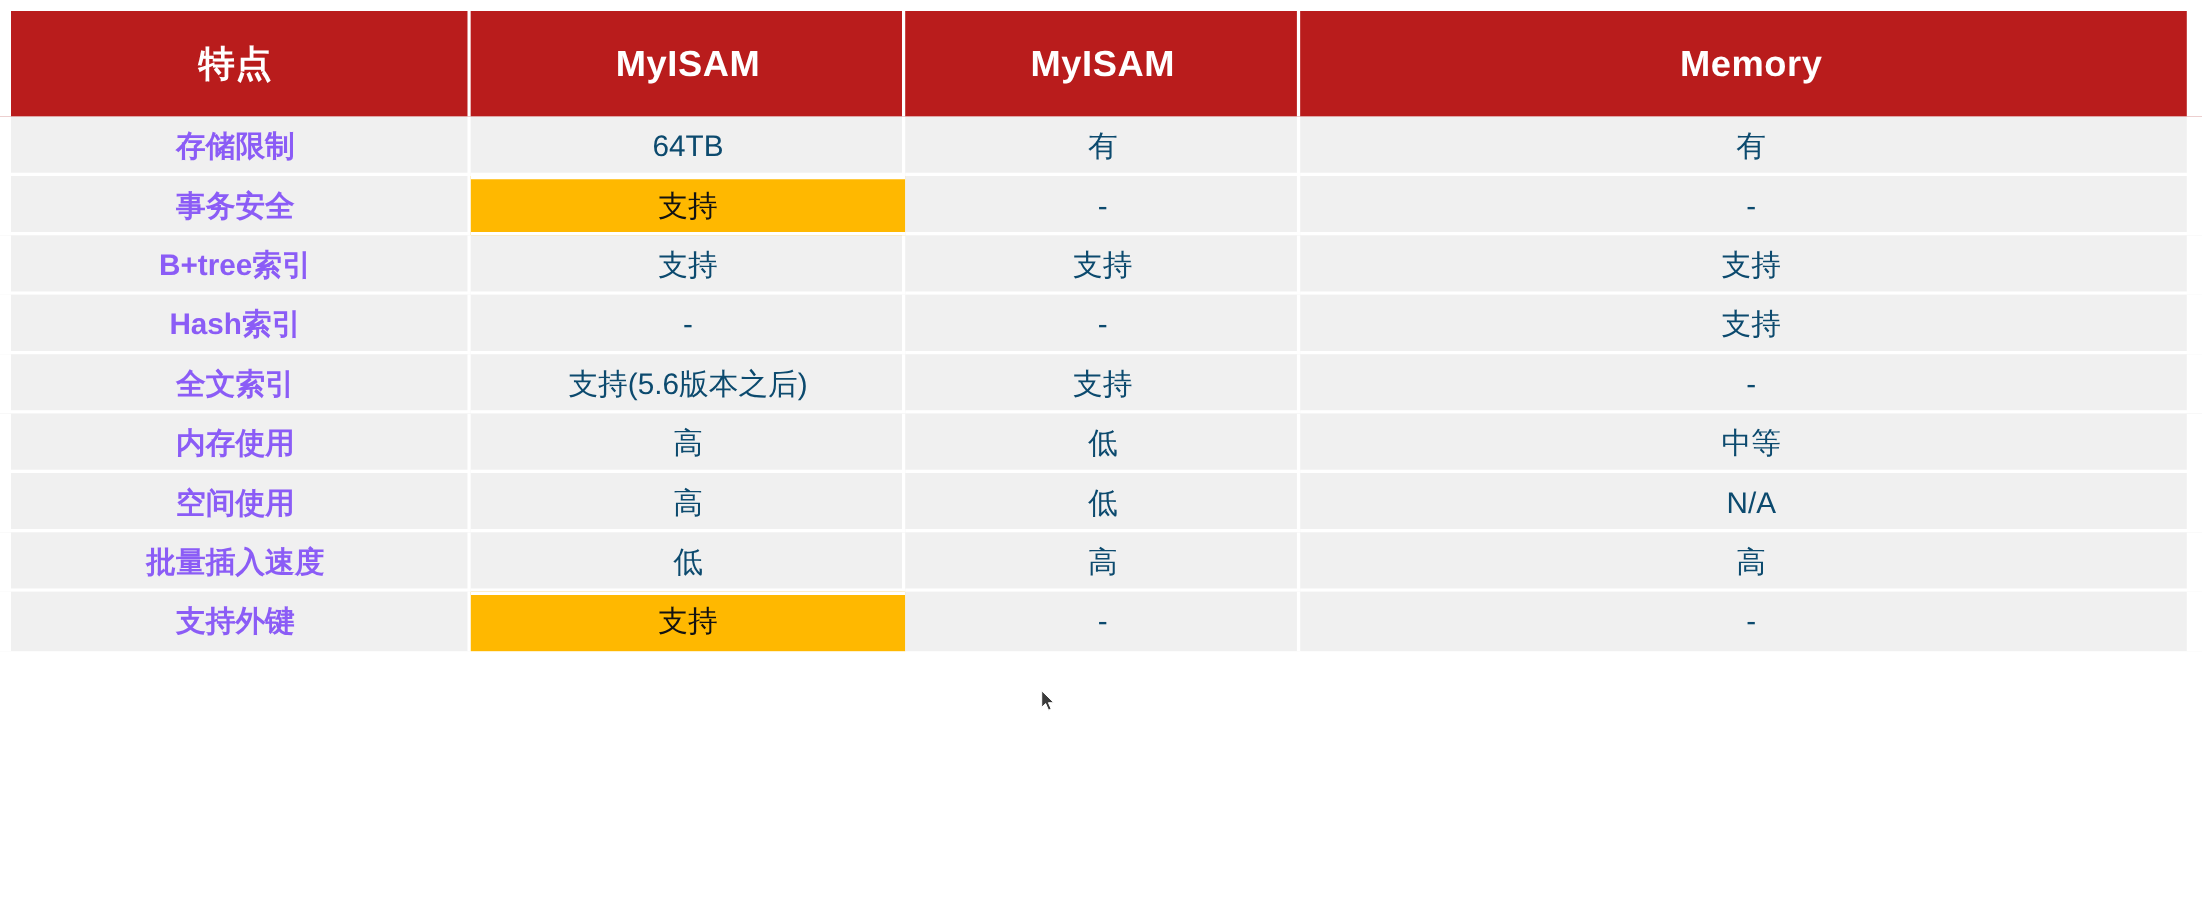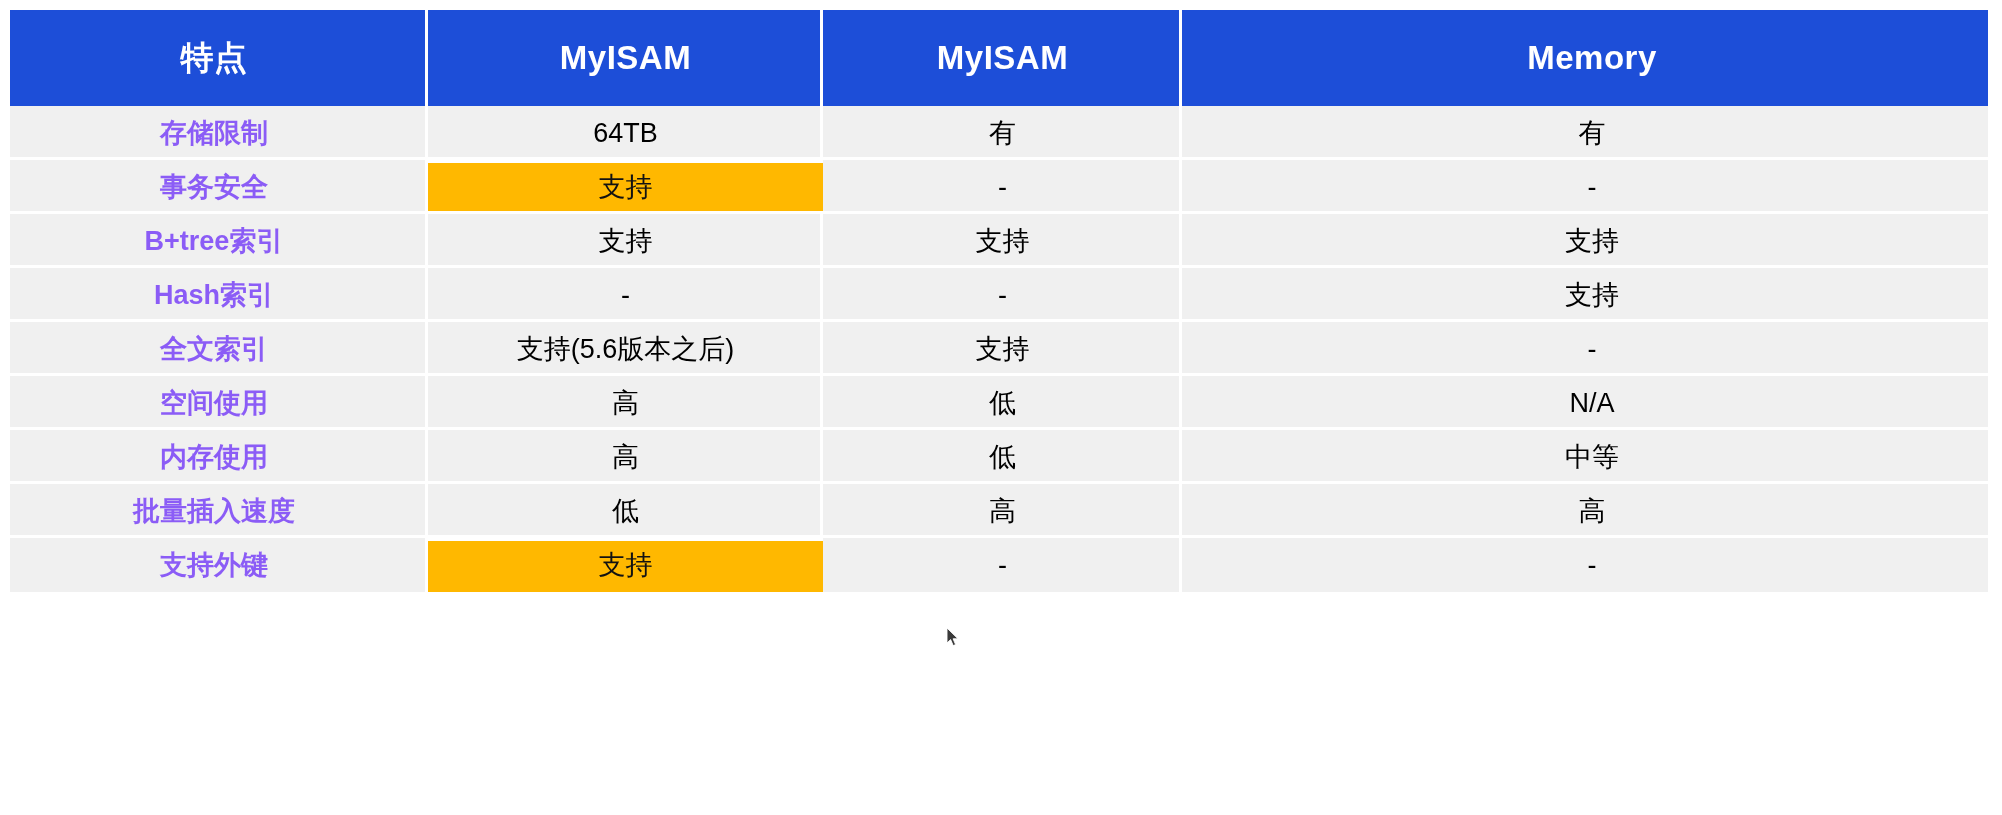--- a/index.html
+++ b/index.html
@@ -43,42 +43,42 @@
     padding: 0;
     margin: 0;
     text-align: center;
     vertical-align: middle;
     border: none;
   }
 
   
   thead tr { height: 96px; }
   thead th {
-    background: #1d4ed8;
+    background: #b91c1c;
     color: #ffffff;
     font-size: 33px;
     font-weight: bold;
     letter-spacing: 0.5px;
     box-shadow: inset -3px 0 0 0 #ffffff;
   }
   thead th.first {
     box-shadow: inset -3px 0 0 0 #ffffff, inset 10px 0 0 0 #ffffff;
   }
   thead th.last {
     box-shadow: inset -14px 0 0 0 #ffffff;
     text-align: center;
   }
   thead th .hdr-label { display: inline-block; }
 
   
   tbody tr { height: 54px; }
   tbody td {
     background: #f0f0f0;
     font-size: 27px;
-    color: #000000;
+    color: #0c4a6e;
     box-shadow: inset 0 -3px 0 0 #ffffff, inset -3px 0 0 0 #ffffff;
   }
   tbody td.feat {
     color: #8b5cf6;
     font-weight: bold;
     font-size: 27px;
     box-shadow: inset 0 -3px 0 0 #ffffff, inset -3px 0 0 0 #ffffff,
                 inset 10px 0 0 0 #ffffff;
   }
   tbody td.last {
@@ -169,34 +169,34 @@
       </tr>
 
       <tr>
         <td class="feat">全文索引</td>
         <td>支持(5.6版本之后)</td>
         <td>支持</td>
         <td class="last">-</td>
       </tr>
 
       <tr>
+        <td class="feat">内存使用</td>
+        <td>高</td>
+        <td>低</td>
+        <td class="last">中等</td>
+      </tr>
+
+      <tr>
         <td class="feat">空间使用</td>
         <td>高</td>
         <td>低</td>
         <td class="last">N/A</td>
       </tr>
 
       <tr>
-        <td class="feat">内存使用</td>
-        <td>高</td>
-        <td>低</td>
-        <td class="last">中等</td>
-      </tr>
-
-      <tr>
         <td class="feat">批量插入速度</td>
         <td>低</td>
         <td>高</td>
         <td class="last">高</td>
       </tr>
 
       <tr>
         <td class="feat">支持外键</td>
         <td class="hl">支持</td>
         <td>-</td>

